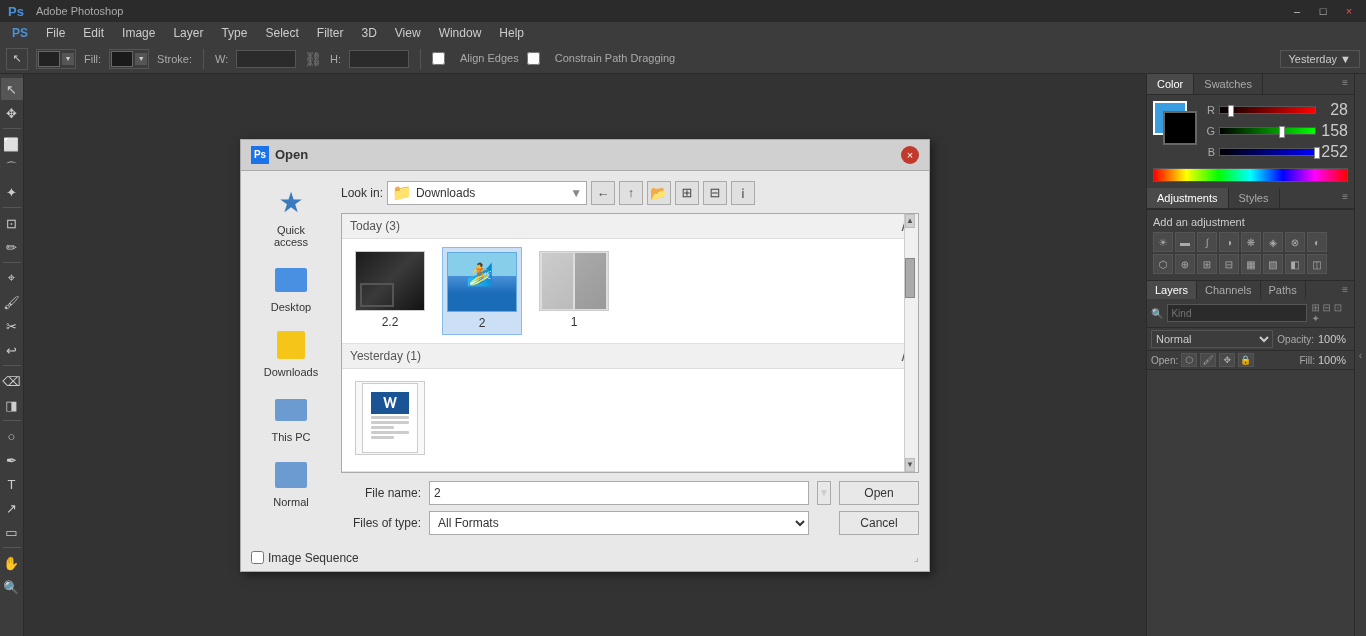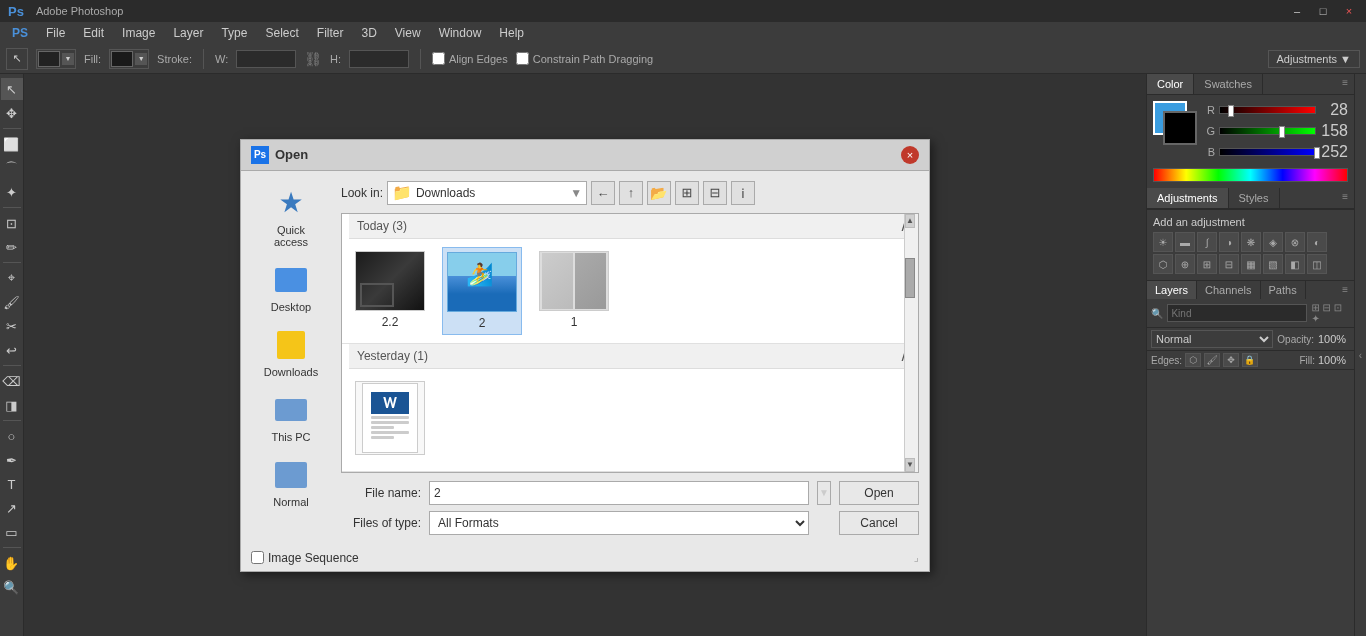--- a/index.html
+++ b/index.html
@@ -109,22 +109,22 @@
       padding: 0 3px;
     }
     .options-separator {
       width: 1px;
       height: 20px;
       background: #555;
       margin: 0 3px;
     }
     .options-checkbox {
       display: flex;
-      align-items: center;
-      gap: 4px;
+      align-items: flex-start;
+      gap: 15px;
       color: #aaa;
       font-size: 11px;
     }
     .essentials-btn {
       margin-left: auto;
       background: #3c3c3c;
       border: 1px solid #555;
       color: #ccc;
       font-size: 11px;
       padding: 2px 8px;
@@ -572,21 +572,20 @@
     .file-group {
       border-bottom: 1px solid #e0e0e0;
     }
     .file-group-header {
       display: flex;
       align-items: center;
       justify-content: space-between;
       padding: 4px 8px;
       background: #f0f0f0;
       border-bottom: 1px solid #ddd;
-      margin-left: 7px;
     }
     .file-group-title {
       font-size: 12px;
       color: #555;
     }
     .group-collapse-btn {
       font-size: 14px;
       color: #555;
       cursor: pointer;
     }
@@ -877,21 +876,21 @@
   <input class="options-input" value="" style="">
   <div class="options-separator"></div>
   <label class="options-checkbox">
     <input type="checkbox" style=""> 
       <span>Align Edges</span>
   </label>
   <label class="options-checkbox">
     <input type="checkbox" style=""> 
       <span>Constrain Path Dragging</span>
   </label>
-  <button class="essentials-btn">Adjustments ▼</button>
+  <button class="essentials-btn">Yesterday ▼</button>
 </div>
 
 <div class="main-layout">
 
   <div class="left-toolbar">
     <div class="tool-btn active">↖</div>
     <div class="tool-btn">✥</div>
     <div class="tool-separator"></div>
     <div class="tool-btn">⬜</div>
     <div class="tool-btn">⌒</div>
@@ -1189,21 +1188,21 @@
           <div class="layers-blend-row">
             <select class="layers-blend-select">
               <option>Normal</option>
               <option>Multiply</option>
               <option>Screen</option>
             </select>
             <span class="layers-opacity-label">Opacity:</span>
             <span class="layers-opacity-value">100%</span>
           </div>
           <div class="layers-lock-row">
-            <span class="lock-label">Edges:</span>
+            <span class="lock-label">Open:</span>
             <div class="lock-icon-btn">⬡</div>
             <div class="lock-icon-btn">🖌</div>
             <div class="lock-icon-btn">✥</div>
             <div class="lock-icon-btn">🔒</div>
             <span class="fill-label">Fill:</span>
             <span class="fill-value">100%</span>
           </div>
         </div>
 
       </div>

